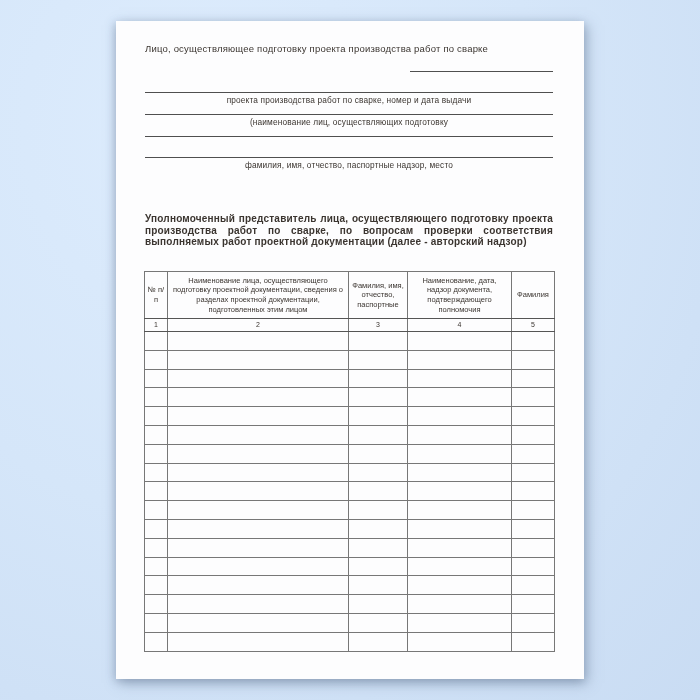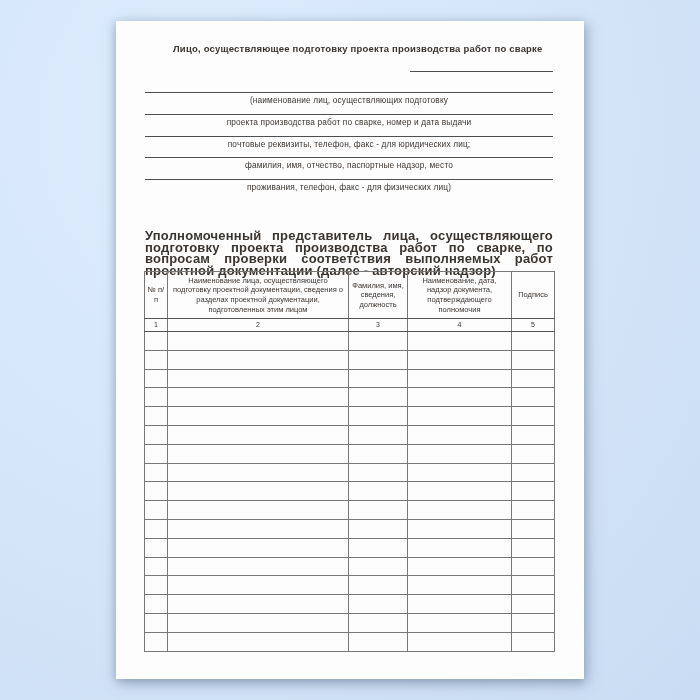--- a/index.html
+++ b/index.html
@@ -26,24 +26,23 @@
   .page {
     position: absolute;
     left: 116px; top: 21px;
     width: 468px; height: 658px;
     background: var(--paper);
     box-shadow: 3px 4px 12px rgba(96, 115, 143, 0.5), -2px 2px 8px rgba(96, 115, 143, 0.28);
   }
   .doc-title {
     position: absolute;
     top: 22px; left: 29px; right: 31px;
-    font-size: 9.5px; font-weight: bold;
+    font-size: 9.5px; font-weight: normal;
     letter-spacing: 0.2px;
     line-height: 12px;
-    margin-left: 28px;
   }
   .short-rule {
     position: absolute;
     top: 50px; right: 31px;
     width: 143px; height: 0;
     border-top: 1px solid var(--rule);
   }
   .form-lines {
     position: absolute;
     top: 71px; left: 29px; right: 31px;
@@ -55,22 +54,22 @@
   }
   .form-line .caption {
     margin-top: 2px;
     text-align: center;
     font-size: 8.3px;
     line-height: 10px;
     letter-spacing: 0.15px;
   }
   .para {
     position: absolute;
-    top: 209px; left: 29px; right: 31px;
-    font-size: 13px; font-weight: bold;
+    top: 192px; left: 29px; right: 31px;
+    font-size: 10px; font-weight: bold;
     letter-spacing: 0.2px;
     line-height: 11.6px;
     text-align: justify;
   }
   .tbl-wrap {
     position: absolute;
     top: 250px; left: 28px;
     width: 410px;
   }
   table {
@@ -107,58 +106,53 @@
 <div class="viewport">
   <div class="page">
 
     <div class="doc-title">Лицо, осуществляющее подготовку проекта производства работ по сварке</div>
 
     <div class="short-rule"></div>
 
     <div class="form-lines">
       <div class="form-line">
         <div class="rule"></div>
+        <div class="caption">проекта производства работ по сварке, номер и дата выдачи</div>
+      </div>
+      <div class="form-line">
+        <div class="rule"></div>
         <div class="caption">(наименование лиц, осуществляющих подготовку</div>
       </div>
       <div class="form-line">
         <div class="rule"></div>
-        <div class="caption">проекта производства работ по сварке, номер и дата выдачи</div>
-      </div>
-      <div class="form-line">
-        <div class="rule"></div>
-        <div class="caption">почтовые реквизиты, телефон, факс - для юридических лиц;</div>
       </div>
       <div class="form-line">
         <div class="rule"></div>
         <div class="caption">фамилия, имя, отчество, паспортные надзор, место</div>
-      </div>
-      <div class="form-line">
-        <div class="rule"></div>
-        <div class="caption">проживания, телефон, факс - для физических лиц)</div>
       </div>
     </div>
 
     <div class="para">Уполномоченный представитель лица, осуществляющего подготовку проекта производства работ по сварке, по вопросам проверки соответствия выполняемых работ проектной документации (далее - авторский надзор)</div>
 
     <div class="tbl-wrap">
       <table>
         <colgroup>
           <col style="width:23px">
             <col style="width:181px">
             <col style="width:59px">
             <col style="width:104px">
             <col style="width:43px">
         </colgroup>
         <thead>
           <tr class="hdr">
             <th>№ п/п</th>
             <th>Наименование лица, осуществляющего подготовку проектной документации, сведения о разделах проектной документации, подготовленных этим лицом</th>
-            <th>Фамилия, имя, сведения, должность</th>
+            <th>Фамилия, имя, отчество, паспортные</th>
             <th>Наименование, дата, надзор документа, подтверждающего полномочия</th>
-            <th>Подпись</th>
+            <th>Фамилия</th>
           </tr>
           <tr class="numrow">
             <td>1</td>
             <td>2</td>
             <td>3</td>
             <td>4</td>
             <td>5</td>
           </tr>
         </thead>
         <tbody id="empty-rows">

